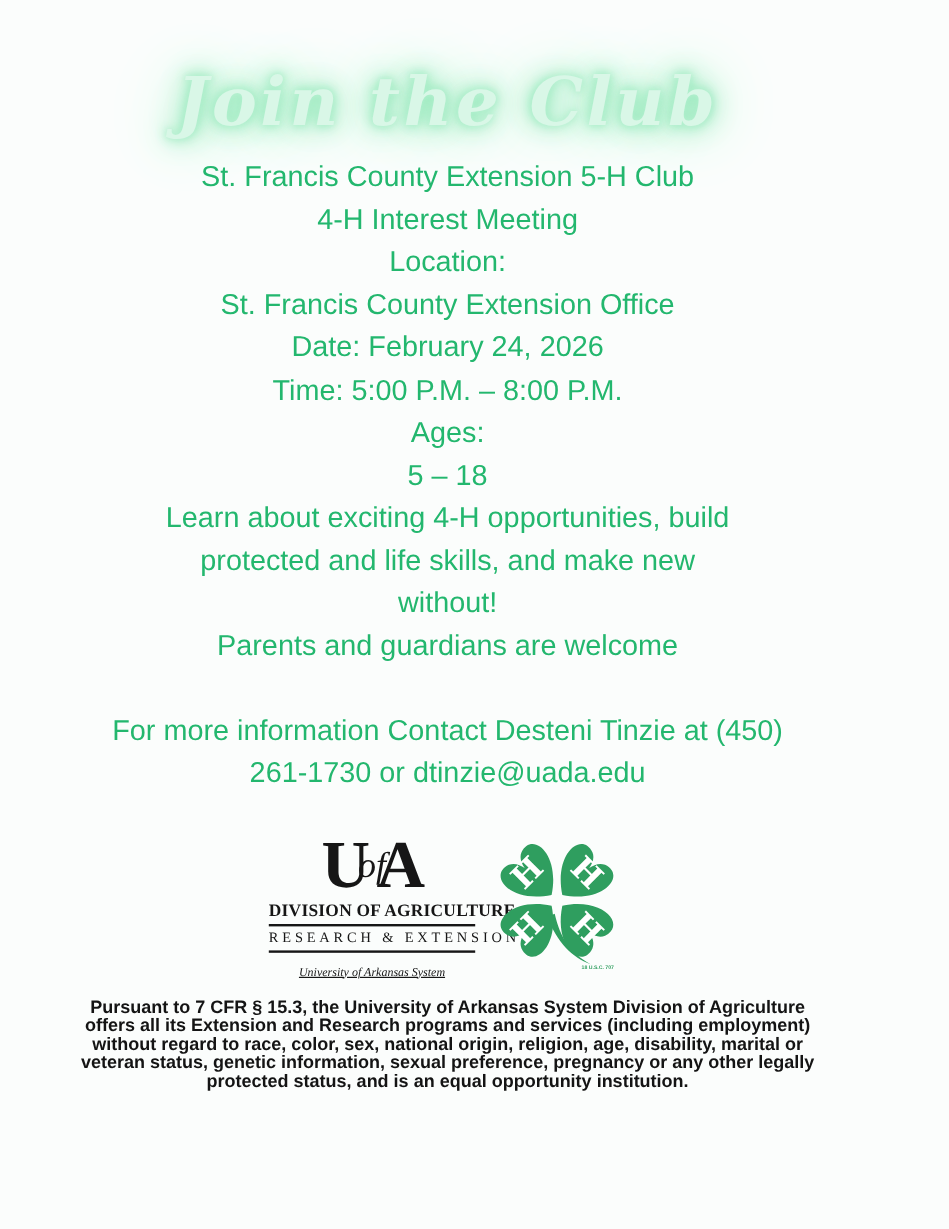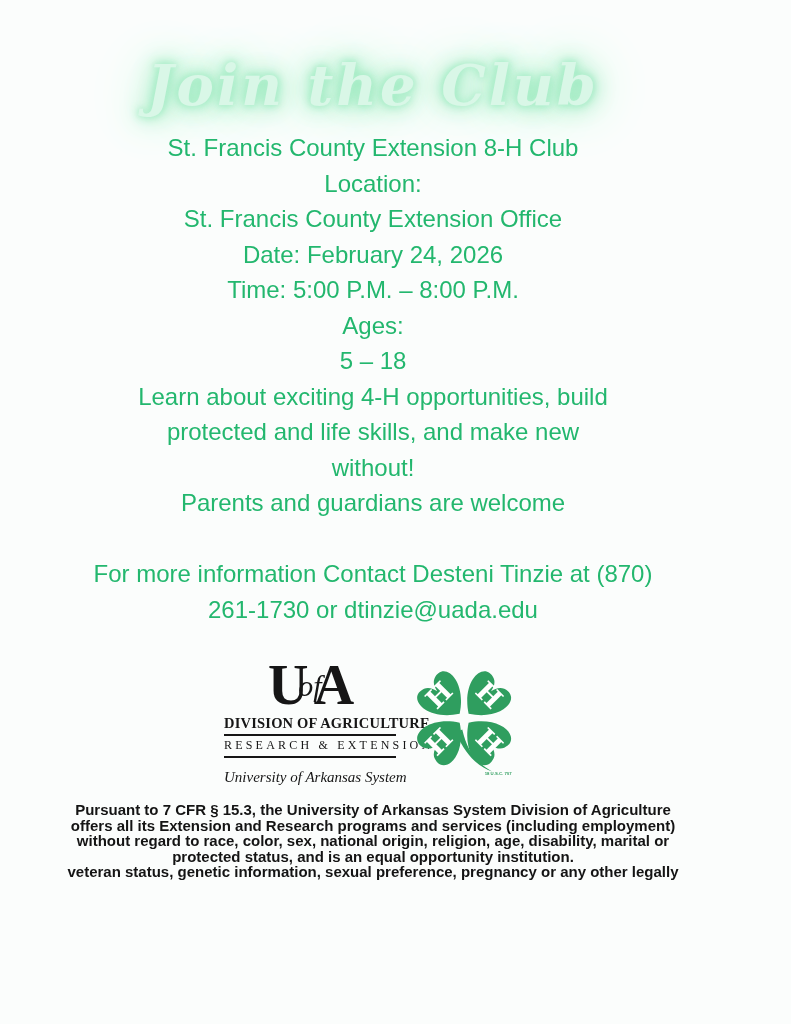--- a/index.html
+++ b/index.html
@@ -89,23 +89,24 @@
     letter-spacing: 3.2px;
     white-space: nowrap;
     border-top: 2px solid #161616;
     border-bottom: 2px solid #161616;
     padding: 2px 0 3px 0;
     margin-top: 2px;
   }
   .uofa-system {
     font-family: "Liberation Serif", serif;
     font-style: italic;
-    font-size: 15px;
+    font-size: 10px;
     margin-top: 11px;
     white-space: nowrap;
+    text-decoration: underline;
   }
   .clover svg { display: block; }
 
   
   .disclaimer {
     margin-top: 16px;
     text-align: center;
     color: #141414;
     font-weight: 700;
     font-size: 15px;
@@ -113,33 +114,34 @@
   .disclaimer-line { line-height: 15.5px; white-space: nowrap; }
 </style>
 </head>
 <body>
 
 <div class="flyer">
 
   <h1 class="title">Join the Club</h1>
 
   <div class="body-text">
-    <div class="body-line">St. Francis County Extension 8-H Club</div>
+    <div class="body-line">St. Francis County Extension 5-H Club</div>
+    <div class="body-line">4-H Interest Meeting</div>
     <div class="body-line">Location:</div>
     <div class="body-line">St. Francis County Extension Office</div>
     <div class="body-line">Date: February 24, 2026</div>
     <div class="body-line">Time: 5:00 P.M. – 8:00 P.M.</div>
     <div class="body-line">Ages:</div>
     <div class="body-line">5 – 18</div>
     <div class="body-line">Learn about exciting 4-H opportunities, build</div>
     <div class="body-line">protected and life skills, and make new</div>
     <div class="body-line">without!</div>
     <div class="body-line">Parents and guardians are welcome</div>
     <div class="body-line"></div>
-    <div class="body-line">For more information Contact Desteni Tinzie at (870)</div>
+    <div class="body-line">For more information Contact Desteni Tinzie at (450)</div>
     <div class="body-line">261-1730 or dtinzie@uada.edu</div>
   </div>
 
   <div class="logos">
 
     <div class="uofa">
       <div class="uofa-mark">
         <span class="u">U</span>
         <span class="of">of</span>
         <span class="a">A</span>
@@ -170,17 +172,17 @@
         <text x="22" y="61" font-size="4.6" fill="#2f9e5f" font-family="Liberation Sans, sans-serif" font-weight="bold">18 U.S.C. 707</text>
       </svg>
     </div>
 
   </div>
 
   <div class="disclaimer">
     <div class="disclaimer-line">Pursuant to 7 CFR § 15.3, the University of Arkansas System Division of Agriculture</div>
     <div class="disclaimer-line">offers all its Extension and Research programs and services (including employment)</div>
     <div class="disclaimer-line">without regard to race, color, sex, national origin, religion, age, disability, marital or</div>
+    <div class="disclaimer-line">veteran status, genetic information, sexual preference, pregnancy or any other legally</div>
     <div class="disclaimer-line">protected status, and is an equal opportunity institution.</div>
-    <div class="disclaimer-line">veteran status, genetic information, sexual preference, pregnancy or any other legally</div>
   </div>
 
 </div>
 
 </body></html>

